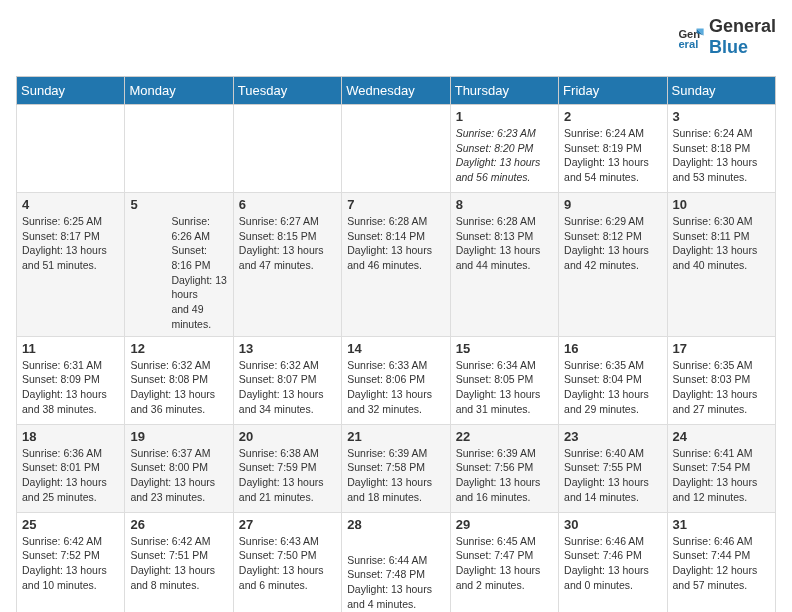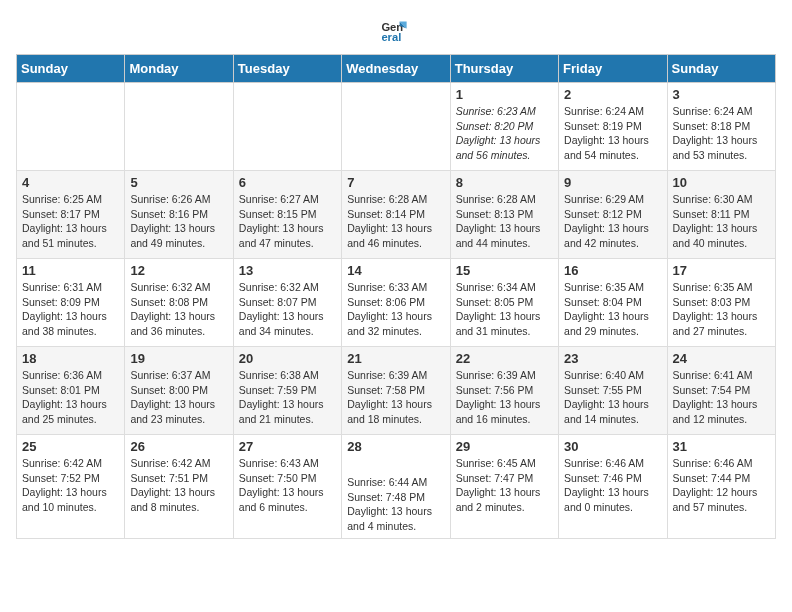--- a/index.html
+++ b/index.html
@@ -5,23 +5,23 @@
     * { box-sizing: border-box; margin: 0; padding: 0; }
     body {
       font-family: Arial, sans-serif;
       background: #fff;
       width: 792px;
       min-height: 612px;
       padding: 16px;
     }
     .header-area {
       display: flex;
-      justify-content: center;
+      justify-content: flex-end;
       align-items: flex-start;
-      margin-bottom: 10px;
+      margin-bottom: 18px;
     }
     .logo-area {
       display: flex;
       align-items: center;
     }
     .logo-icon {
       width: 28px;
       height: 28px;
       margin-right: 4px;
     }
@@ -39,21 +39,21 @@
     }
     table {
       width: 100%;
       border-collapse: collapse;
       table-layout: fixed;
     }
     thead tr th {
       background: #2176ae;
       color: #fff;
       font-size: 13px;
-      font-weight: bold;
+      font-weight: normal;
       padding: 6px 4px;
       text-align: left;
       border: 1px solid #ccc;
     }
     tbody tr td {
       border: 1px solid #ddd;
       vertical-align: top;
       padding: 4px 5px;
       font-size: 11px;
       color: #333;
@@ -82,20 +82,24 @@
 <body>
 
 <div class="header-area">
   <div class="logo-area">
     <svg class="logo-icon" viewBox="0 0 40 40">
       <text x="2" y="22" font-size="16" font-weight="bold" fill="#333" font-family="Arial">Gen</text>
       <text x="2" y="36" font-size="16" font-weight="bold" fill="#2176ae" font-family="Arial">eral</text>
       <polygon points="28,8 38,18 28,14" fill="#2176ae"></polygon>
       <polygon points="28,8 38,8 38,18" fill="#5aabdd"></polygon>
     </svg>
+    <div>
+      <div style="font-size:18px;font-weight:bold;color:#333;">General</div>
+      <div style="font-size:18px;font-weight:bold;color:#2176ae;">Blue</div>
+    </div>
   </div>
   <div class="title-area">
     <div class="month-title"></div>
     <div class="location-title"></div>
   </div>
 </div>
 
 <table>
   <thead>
     <tr>
@@ -139,21 +143,21 @@
       <tr>
         <td>
           <div class="day-number">4</div>
           <div class="day-info" style="white-space: pre-line;">Sunrise: 6:25 AM
 Sunset: 8:17 PM
 Daylight: 13 hours
 and 51 minutes.</div>
         </td>
         <td>
           <div class="day-number">5</div>
-          <div class="day-info" style="white-space: pre-line;">Sunrise: 6:26 AM
+          <div class="day-info" style="white-space: pre-line; margin-left: 41px;">Sunrise: 6:26 AM
 Sunset: 8:16 PM
 Daylight: 13 hours
 and 49 minutes.</div>
         </td>
         <td>
           <div class="day-number">6</div>
           <div class="day-info" style="white-space: pre-line;">Sunrise: 6:27 AM
 Sunset: 8:15 PM
 Daylight: 13 hours
 and 47 minutes.</div>

